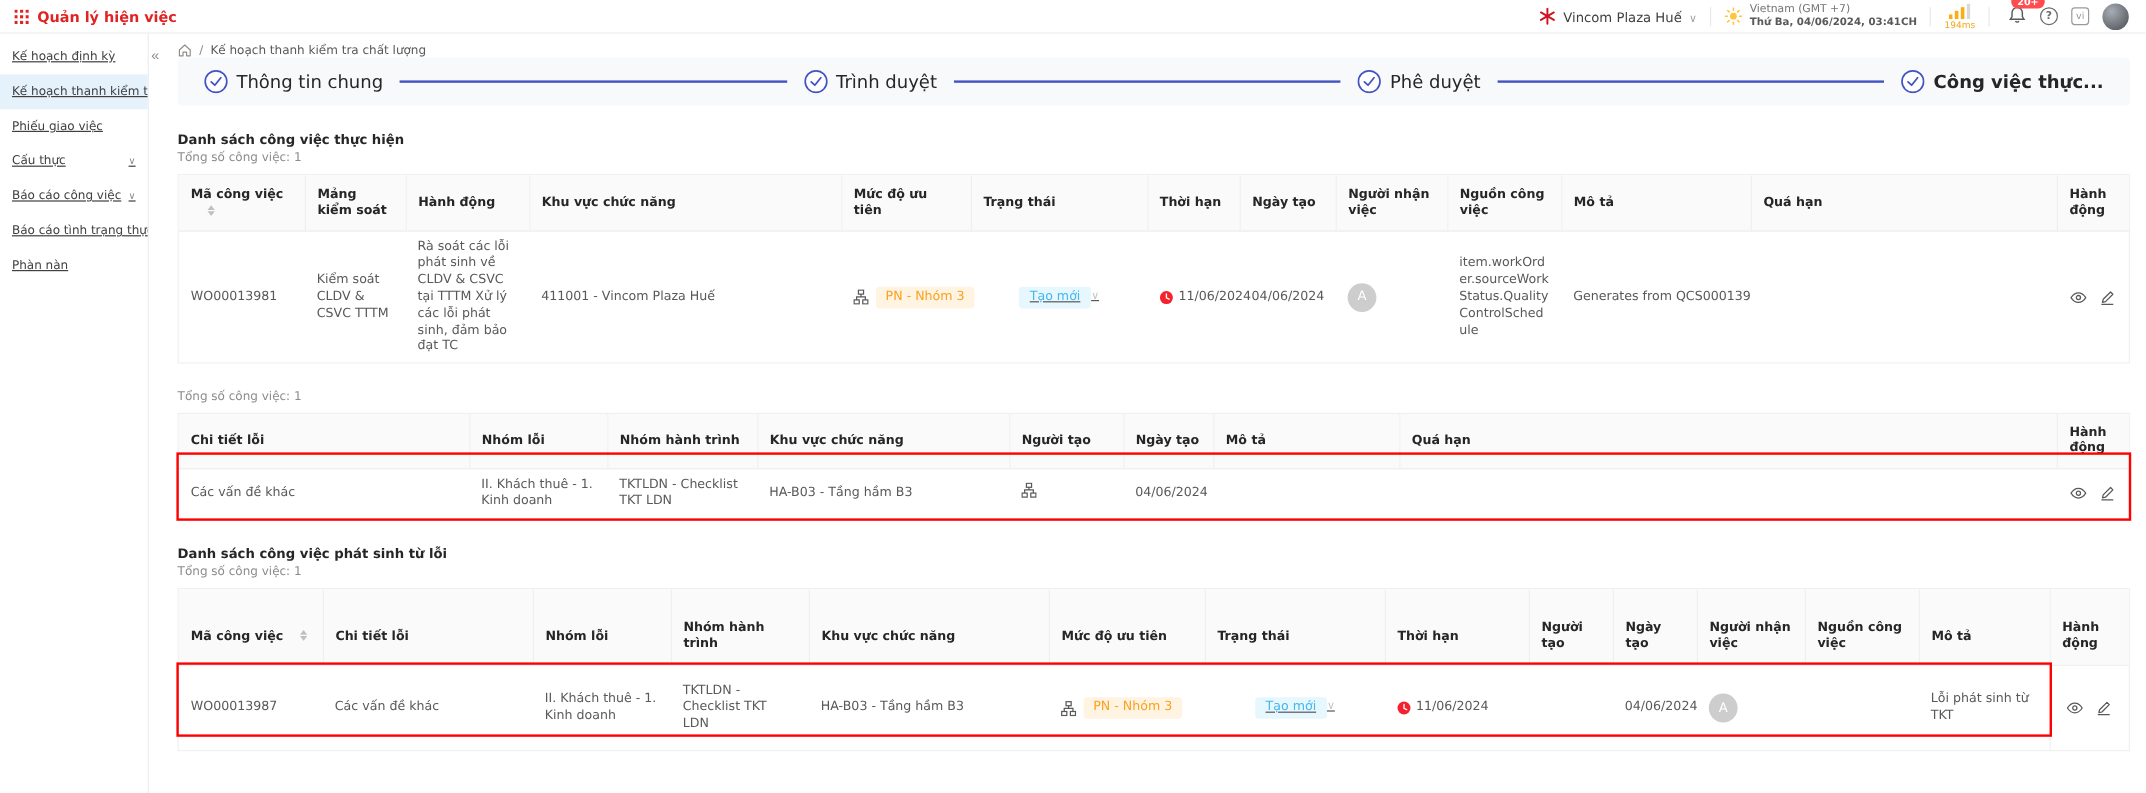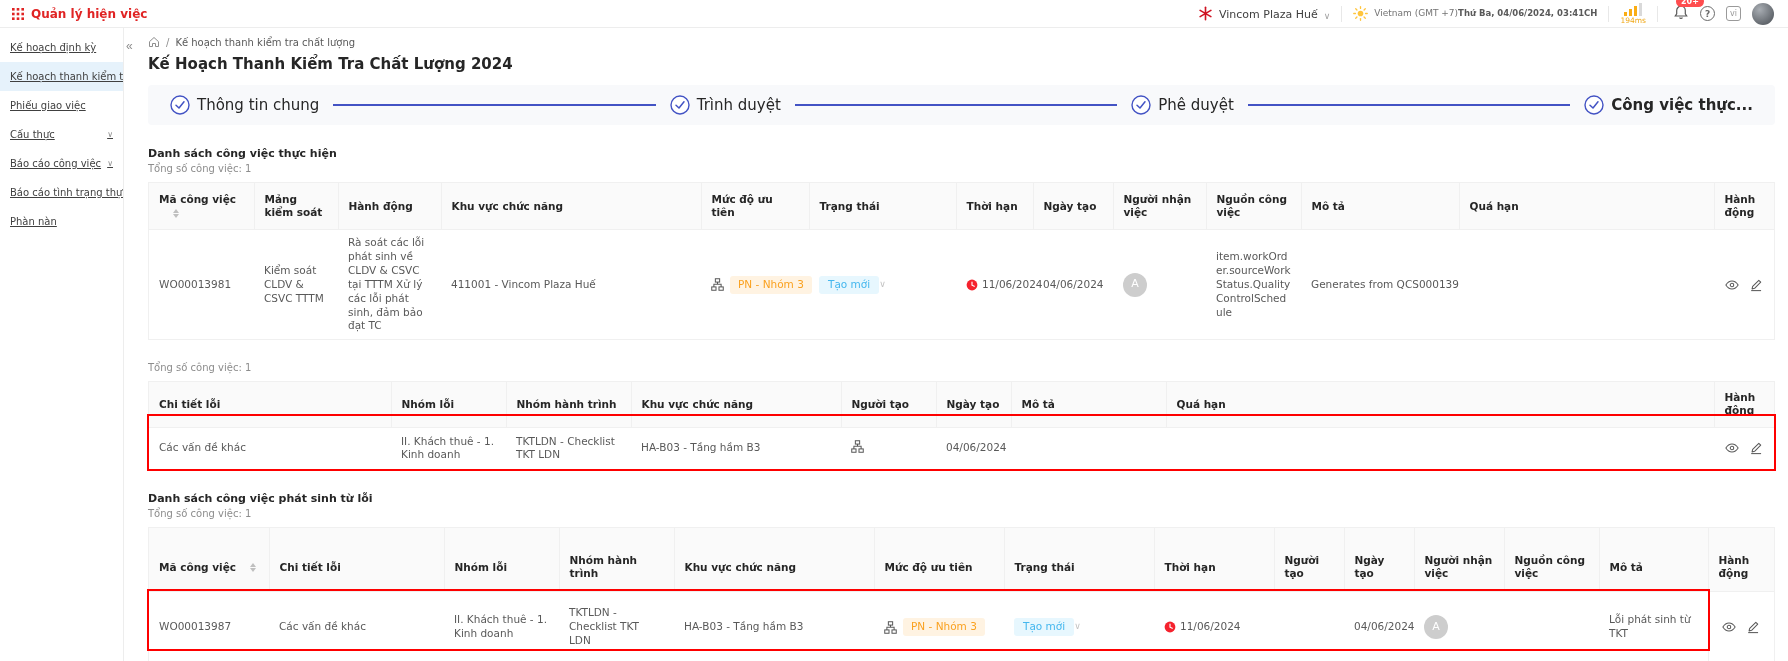--- a/index.html
+++ b/index.html
@@ -13,21 +13,21 @@
   .topbar { height:28px; display:flex; justify-content:space-between; align-items:center;
             padding:0 14px 0 12px; border-bottom:1px solid #ededed; }
   .topbar-left { display:flex; align-items:center; gap:7px; }
   .app-title { color:#e02424; font-size:12px; font-weight:bold; }
   .topbar-right { display:flex; align-items:center; gap:11px; }
   .vdivider { width:1px; height:16px; background:#e8e8e8; }
   .site-selector { display:flex; align-items:flex-end; gap:6px; cursor:pointer; }
   .site-name { font-size:11px; color:#404040; }
   .chev { color:#a0a0a0; font-size:9px; }
   .tz { display:flex; align-items:center; gap:6px; }
-  .tz-lines { display:flex; flex-direction:row; line-height:1.2; }
+  .tz-lines { display:flex; flex-direction:column; line-height:1.2; }
   .tz-l1 { font-size:9px; color:#737373; }
   .tz-l2 { font-size:8.5px; color:#595959; font-weight:bold; }
   .latency { display:flex; flex-direction:column; align-items:center; line-height:1; }
   .latency-text { font-size:7.5px; color:#f0a818; margin-top:1px; }
   .bell-wrap { position:relative; margin-left:4px; cursor:pointer; }
   .bell-badge { position:absolute; top:-8px; left:3px; background:#ff4d4f; color:#fff;
                 font-size:8px; font-weight:bold; padding:1px 5px; border-radius:8px; white-space:nowrap; }
   .help-circle { width:15px; height:15px; border:1.4px solid #6b6b6b; border-radius:50%;
                  display:flex; align-items:center; justify-content:center;
                  font-size:9px; color:#6b6b6b; font-weight:bold; cursor:pointer; }
@@ -74,21 +74,21 @@
   .t3 td { padding:14px 10px; }
   .t3 th:last-child, .t3 td:last-child { border-left:1px solid #f0f0f0; }
   .sorter { display:inline-flex; flex-direction:column; gap:1px; margin-left:14px; vertical-align:middle; }
   .caret-up { width:0;height:0;border-left:3.5px solid transparent;border-right:3.5px solid transparent;border-bottom:4px solid #bfbfbf; }
   .caret-down { width:0;height:0;border-left:3.5px solid transparent;border-right:3.5px solid transparent;border-top:4px solid #bfbfbf; }
   .badge-priority { background:#fff3e2; color:#faa11f; padding:2px 8px; border-radius:3px;
                     font-size:10.5px; white-space:nowrap; }
   .badge-status { background:#e7f7fe; color:#45b7ee; padding:2px 9px; border-radius:3px;
                   font-size:10.5px; white-space:nowrap; }
   .cell-flex { display:flex; align-items:center; gap:6px; }
-  .cell-status { display:flex; align-items:center; justify-content:flex-start; }
+  .cell-status { display:flex; align-items:center; justify-content:center;text-decoration:underline; }
   .status-chev { color:#c3c3c3; font-size:9px; cursor:pointer; }
   .cell-deadline { display:flex; align-items:center; gap:4px; white-space:nowrap; }
   .avatar-a { width:24px; height:24px; border-radius:50%; background:#cdcdcd; color:#fff;
               display:flex; align-items:center; justify-content:center; font-size:11px; }
   .cell-source { word-break:break-all; }
   .cell-ellipsis { white-space:nowrap; overflow:hidden; }
   .actions { display:flex; align-items:center; gap:10px; justify-content:center; }
   .icon-btn { cursor:pointer; display:inline-flex; }
   .annotation-box { position:absolute; border:2px solid #fe0000; z-index:5; pointer-events:none; }
   .box-t2 { left:-2px; right:-2px; top:32px; bottom:-2px; }
@@ -217,21 +217,20 @@
 
     <div class="breadcrumb">
       <span style="display:inline-flex;">
         <svg width="12" height="12" viewBox="0 0 16 16">
             <path d="M2 7.5L8 2l6 5.5V14h-4v-4H6v4H2z" fill="none" stroke="#8c8c8c" stroke-width="1.3" stroke-linejoin="round"></path>
           </svg>
       </span>
       <span>/</span>
       <span class="bc-current">Kế hoạch thanh kiểm tra chất lượng</span>
     </div>
-    <h1 class="page-title">Kế Hoạch Thanh Kiểm Tra Chất Lượng 2024</h1>
 
     <div class="stepper">
       <div class="step">
         <svg width="20" height="20" viewBox="0 0 20 20">
             <circle cx="10" cy="10" r="9" fill="#fff" stroke="#4353c4" stroke-width="1.4"></circle>
             <polyline points="6,10.2 9,13 14,6.8" fill="none" stroke="#4353c4" stroke-width="1.5" stroke-linecap="round" stroke-linejoin="round"></polyline>
           </svg>
         <span class="step-label">Thông tin chung</span>
       </div>
       <div class="step-line"></div>

